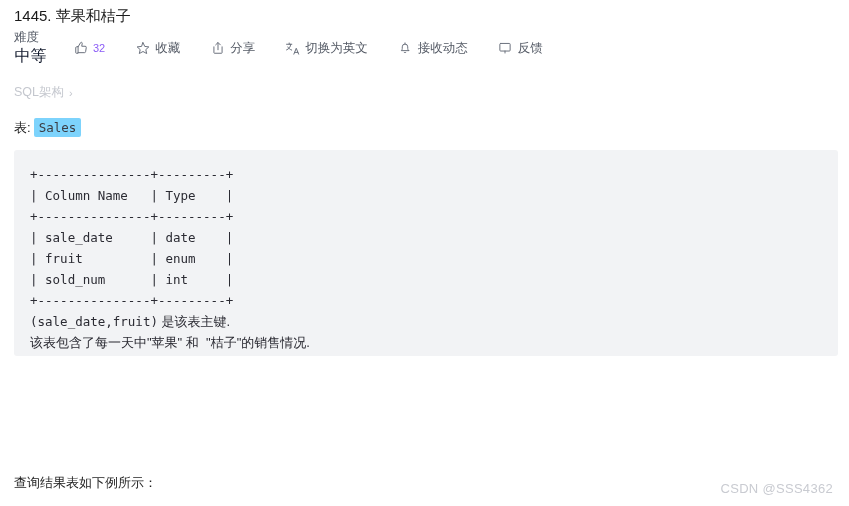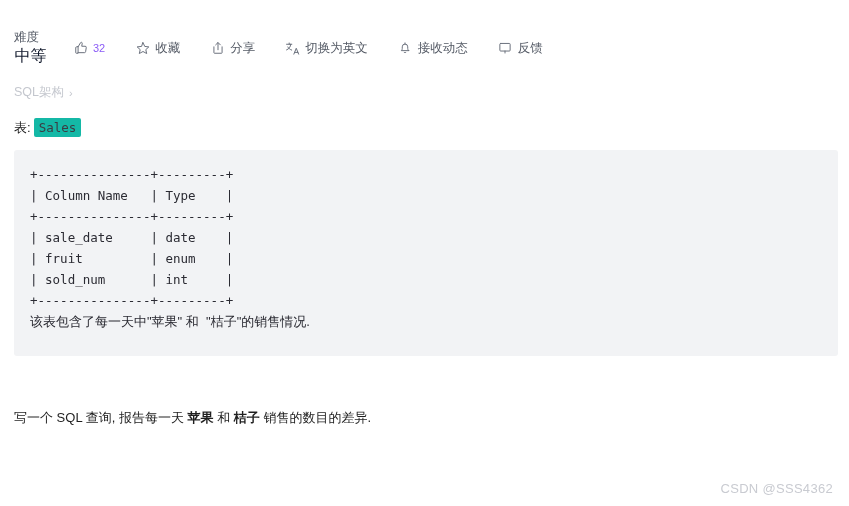--- a/index.html
+++ b/index.html
@@ -88,21 +88,21 @@
     position: absolute;
     left: 14px;
     top: 118px;
     font-size: 13px;
     color: #1f1f1f;
     display: flex;
     align-items: baseline;
   }
   .code-inline {
     font-family: "DejaVu Sans Mono", "Liberation Mono", monospace;
-    background: #14b8a6;
+    background: #7dd3fc;
     color: #3b3b42;
     font-size: 12.5px;
     padding: 2px 5px;
     border-radius: 2px;
     margin-left: 3px;
   }
 
   
   .code-block {
     position: absolute;
@@ -159,20 +159,21 @@
     color: #c9cbd1;
     letter-spacing: 0.3px;
     white-space: nowrap;
   }
 </style>
 </head>
 <body>
 
 <div class="page">
 
+  <div class="title">1445. 苹果和桔子</div>
 
   <div class="toolbar">
 
     <div class="diff-group">
       <span class="difficulty-label">难度</span>
       <span class="difficulty-value">中等</span>
     </div>
 
     <div class="tb-item">
       <span class="ico">
@@ -252,22 +253,23 @@
   </div>
 
   <div class="code-block">
     <pre>+---------------+---------+
 | Column Name   | Type    |
 +---------------+---------+
 | sale_date     | date    |
 | fruit         | enum    |
 | sold_num      | int     |
 +---------------+---------+</pre>
+    <div class="cn-line"><span class="mono-seg">(sale_date,fruit)</span><span> 是该表主键.</span></div>
     <div class="cn-line">该表包含了每一天中"苹果" 和  "桔子"的销售情况.</div>
   </div>
 
-  <div class="para p1"><span>写一个 SQL 查询, 报告每一天 </span><b>苹果</b><span> 和 </span><b>桔子</b><span> 销售的数目的差异.</span></div>
-
-
+
+
+  <div class="para p3">查询结果表如下例所示：</div>
 
   <div class="watermark">CSDN @SSS4362</div>
 
 </div>
 
 </body></html>

